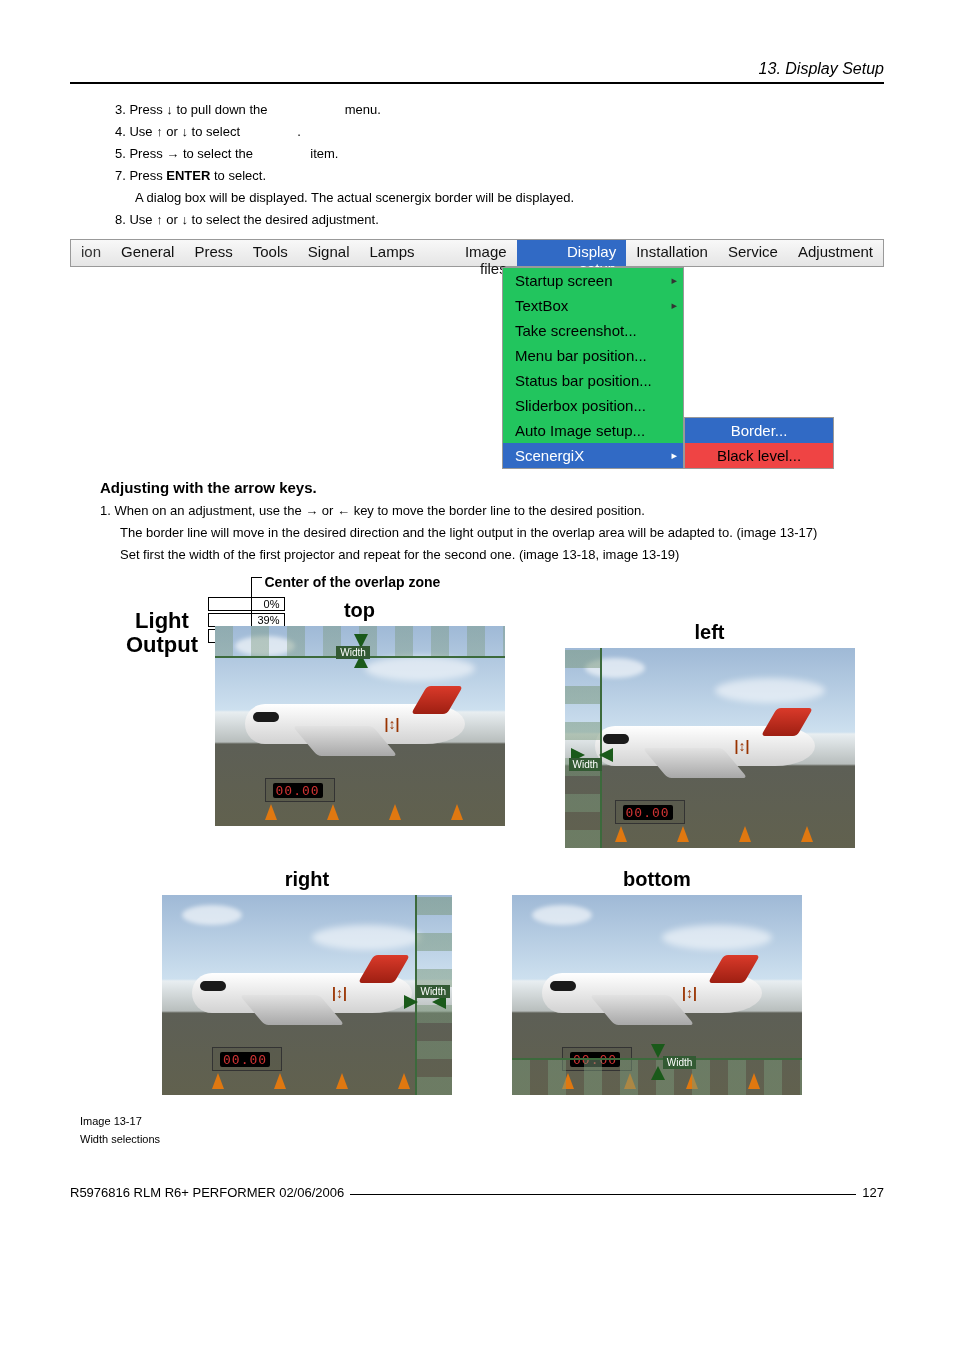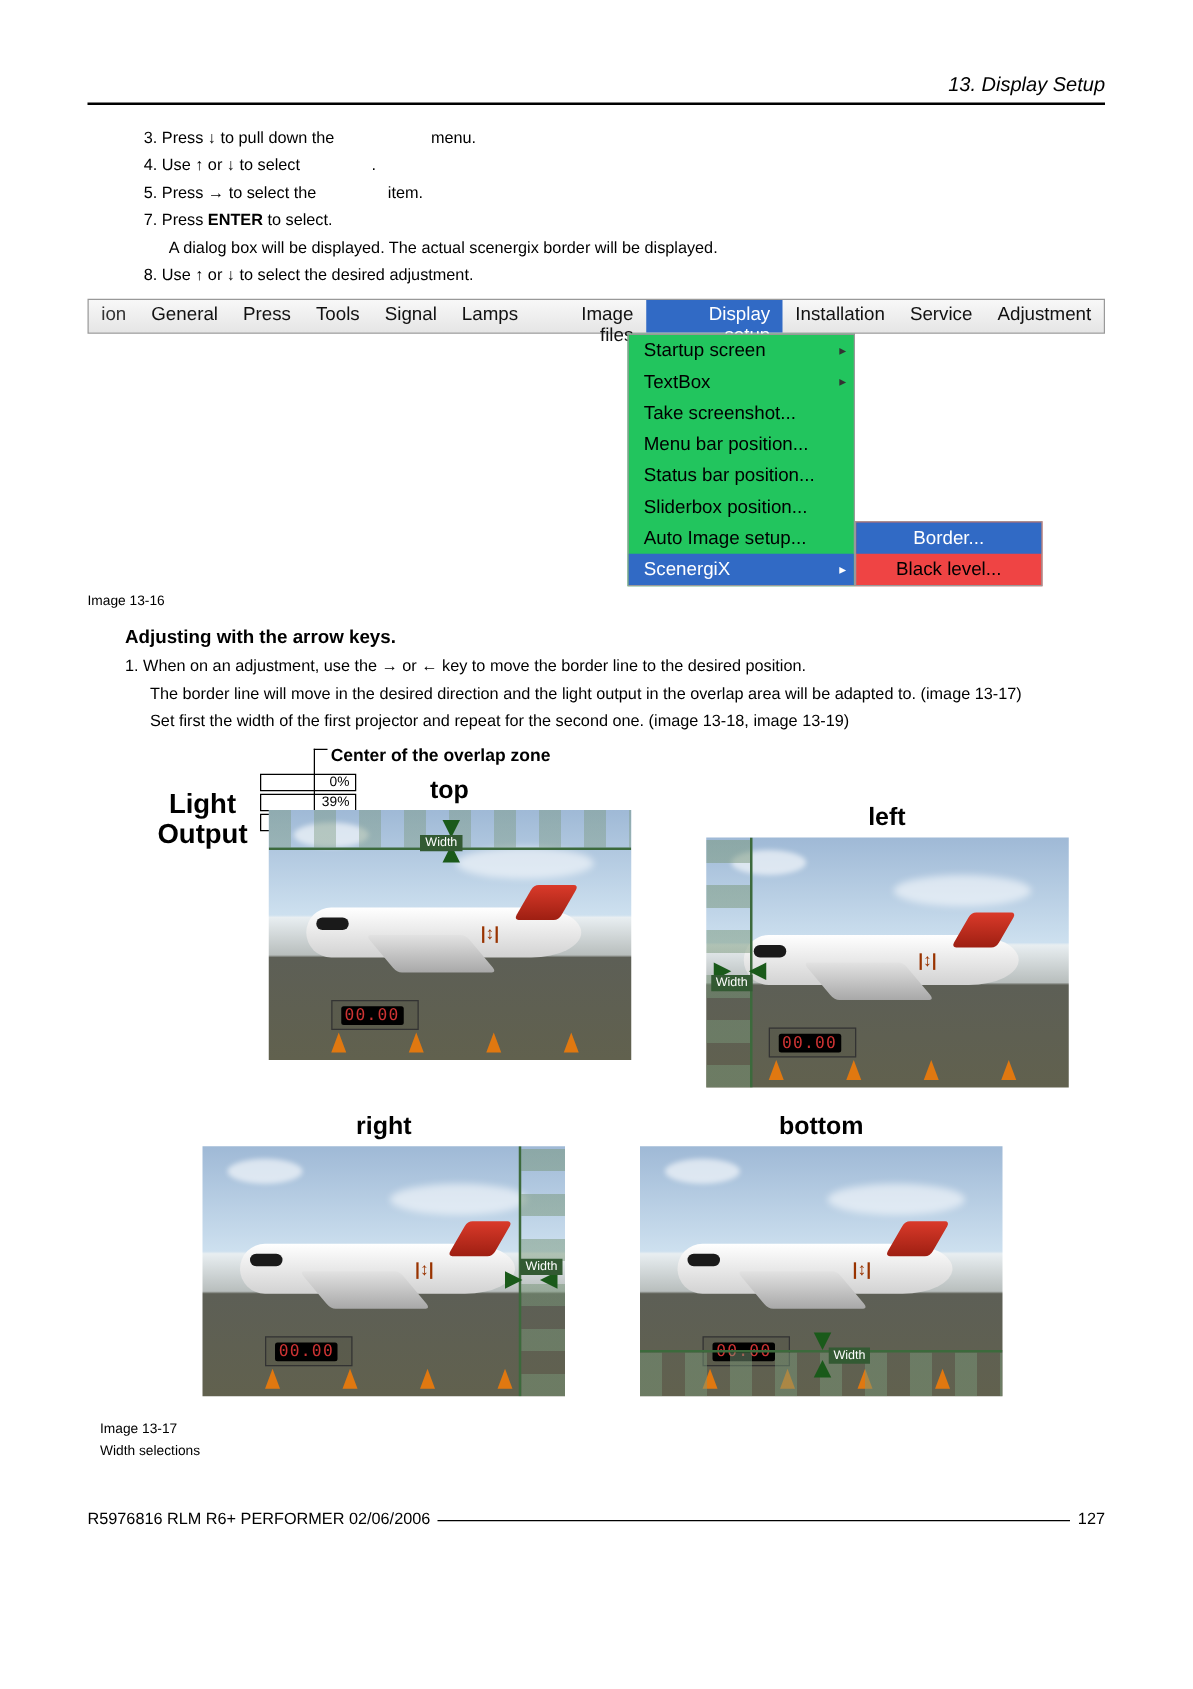--- a/index.html
+++ b/index.html
@@ -459,21 +459,20 @@
         <div class="di"><span>Auto Image setup...</span></div>
         <div class="di sel"><span>ScenergiX</span><span class="arrow">▸</span></div>
       </div>
       <div class="submenu">
         <div class="si sel">Border...</div>
         <div class="si">Black level...</div>
       </div>
     </div>
   </div>
 
-  <div class="caption">Image 13-16</div>
 
   <div class="h3">Adjusting with the arrow keys.</div>
 
   <div class="steps" style="margin-left:30px;">
     <div class="step">1.  When on an adjustment, use the → or ← key to move the border line to the desired position.</div>
     <div class="step-sub">The border line will move in the desired direction and the light output in the overlap area will be adapted to. (image 13-17)</div>
     <div class="step-sub">Set first the width of the first projector and repeat for the second one. (image 13-18, image 13-19)</div>
   </div>
 
   <div class="diagram-block">

